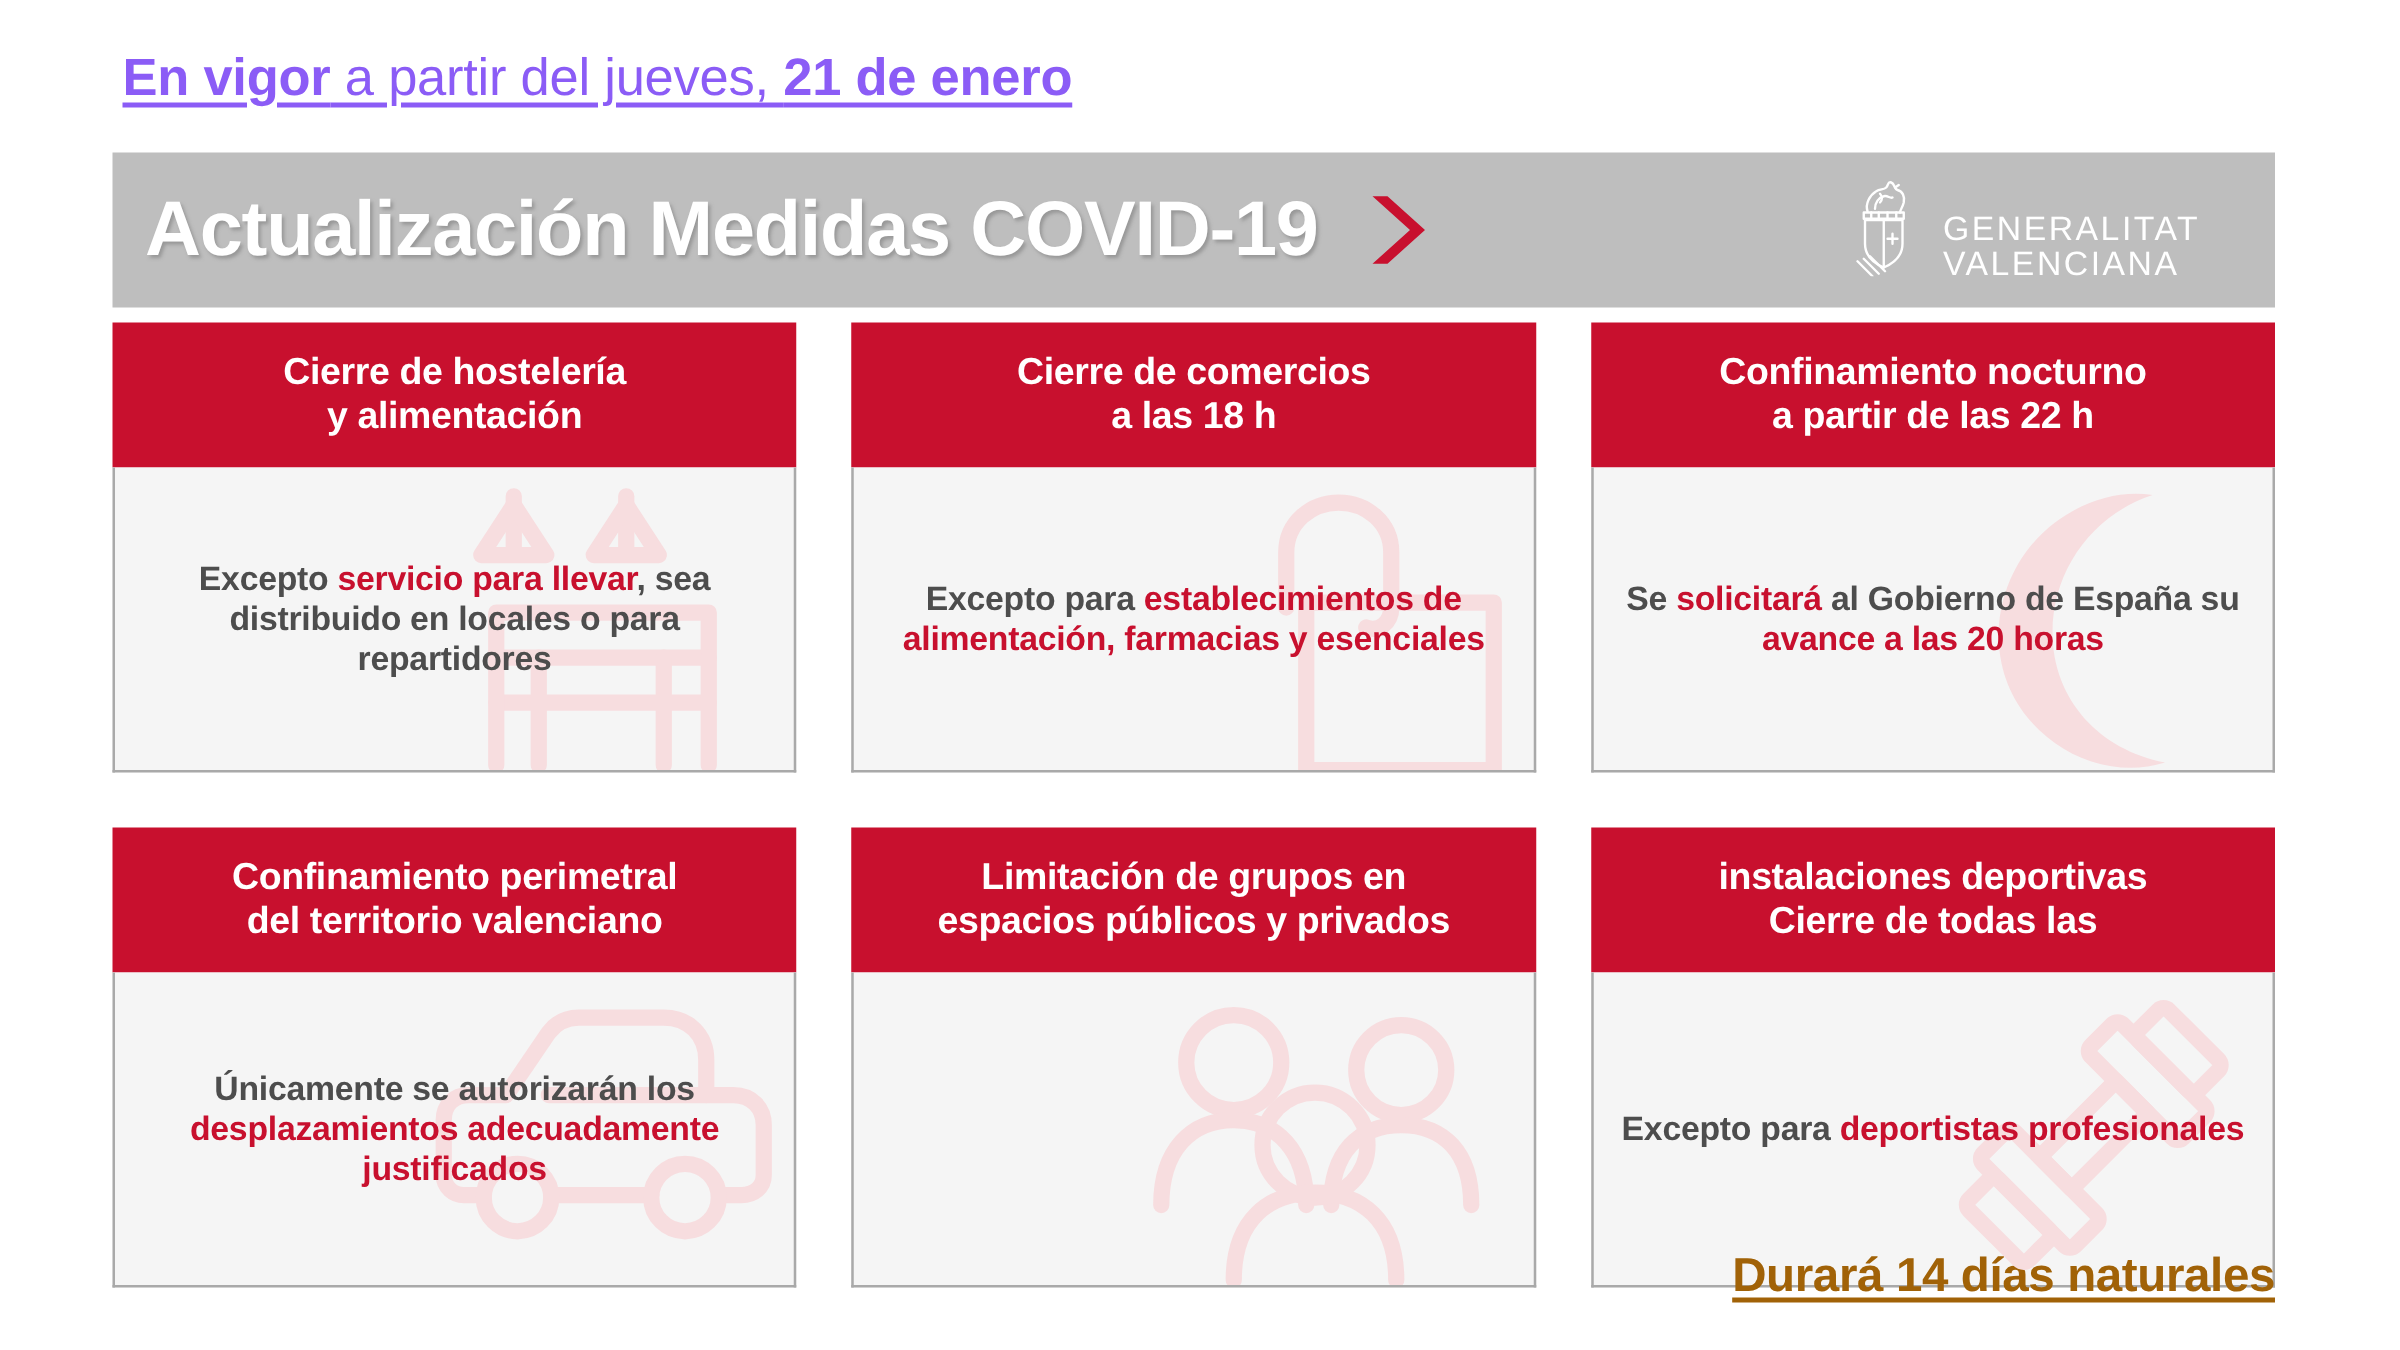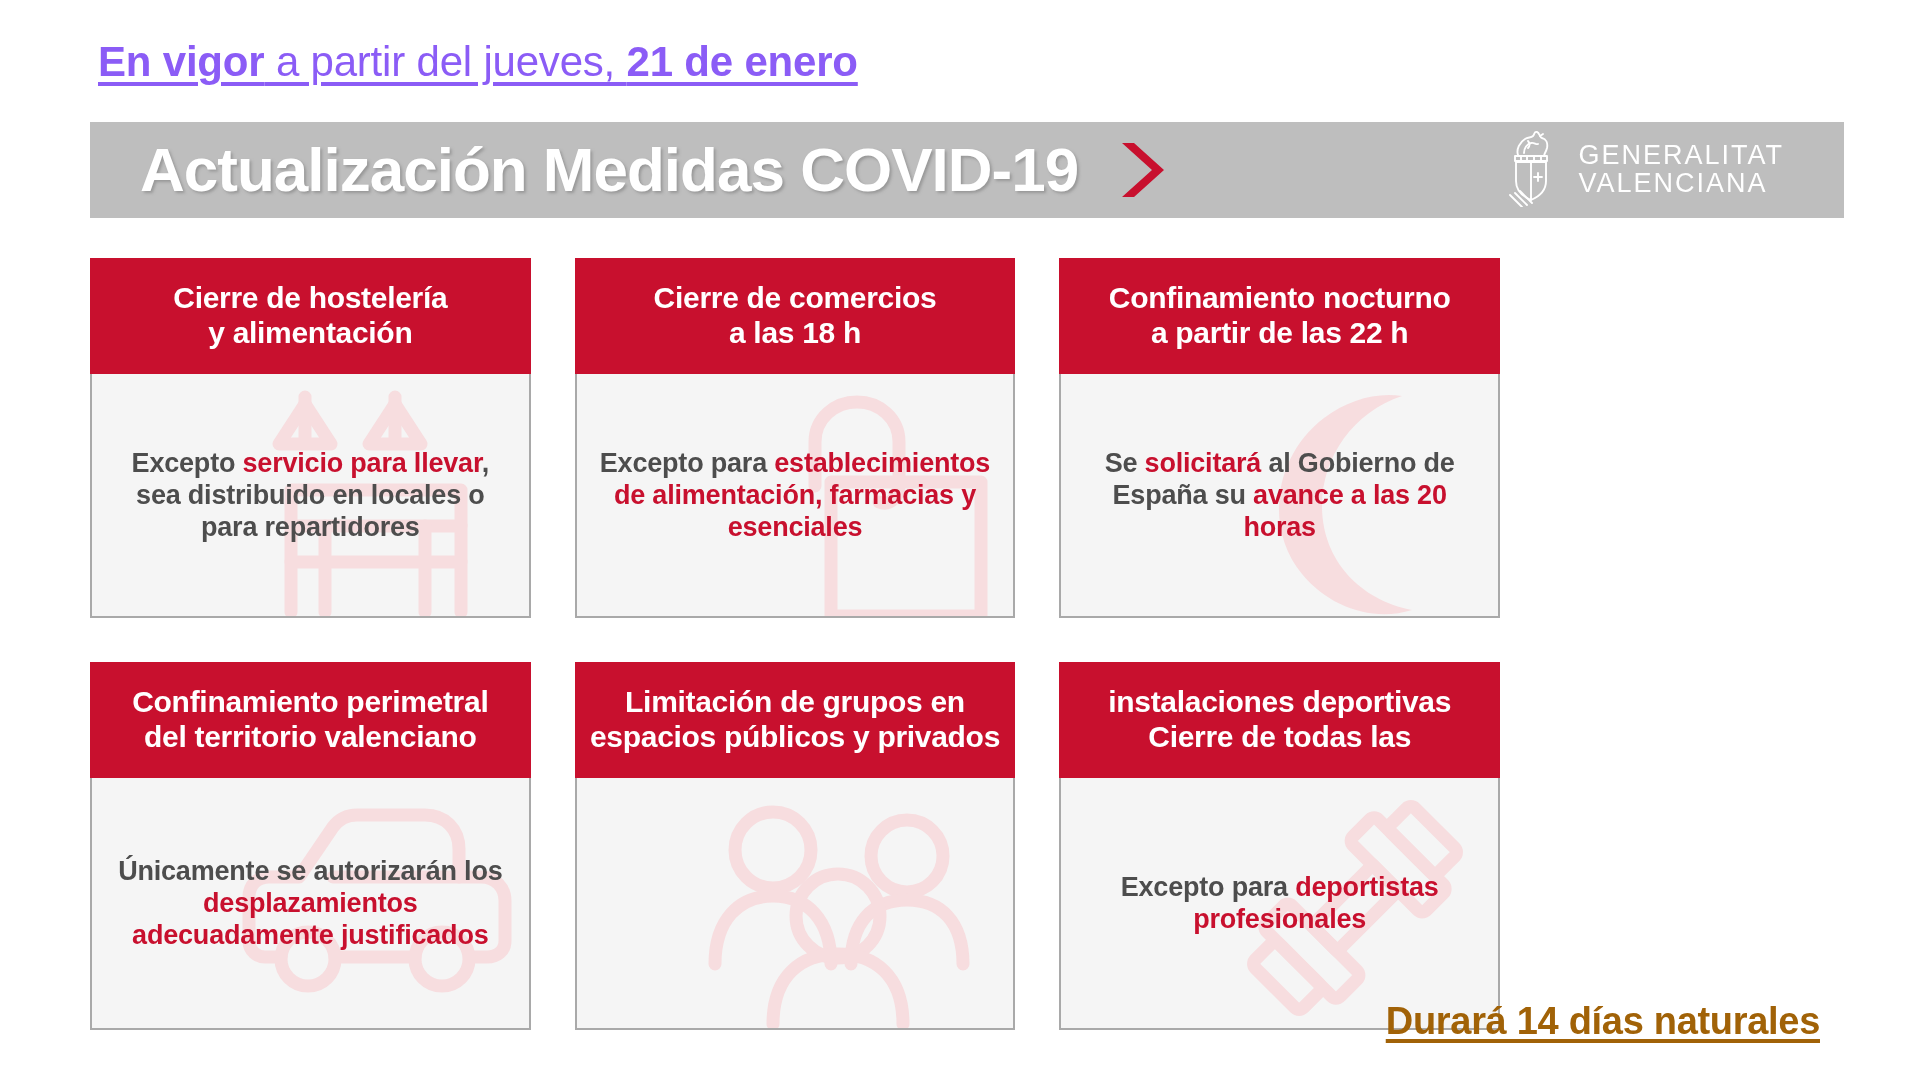--- a/index.html
+++ b/index.html
@@ -31,64 +31,63 @@
     text-underline-offset: 6px;
   }
   #top-headline .b { font-weight: 700; }
 
   
   #header-band {
     position: absolute;
     left: 90px;
     top: 122px;
     width: 1730px;
-    height: 96px;
+    height: 124px;
     background: #BEBEBE;
     display: flex;
     align-items: center;
-    padding-left: 24px;
   }
   #header-title {
     margin-left: 26px;
     font-size: 62px;
     font-weight: 700;
     color: #ffffff;
     letter-spacing: -1px;
     white-space: nowrap;
     text-shadow: 2px 2px 3px rgba(120,120,120,0.55);
     line-height: 1;
   }
   #header-chevron {
     margin-left: 38px;
     display: flex;
     align-items: center;
   }
   #header-logo {
     margin-left: auto;
     margin-right: 60px;
     display: flex;
-    align-items: center;
+    align-items: flex-end;
     gap: 16px;
   }
   #logo-wordmark {
     display: flex;
     flex-direction: column;
     line-height: 1.02;
     color: #ffffff;
     font-size: 27px;
     font-weight: 400;
     letter-spacing: 2.0px;
   }
 
   
   #grid {
     position: absolute;
     left: 90px;
     top: 258px;
-    width: 1410px;
+    width: 1730px;
     display: grid;
     grid-template-columns: repeat(3, 1fr);
     grid-template-rows: 360px 368px;
     column-gap: 22px;
     row-gap: 22px;
     gap: 44px;
   }
   .card {
     display: flex;
     flex-direction: column;

